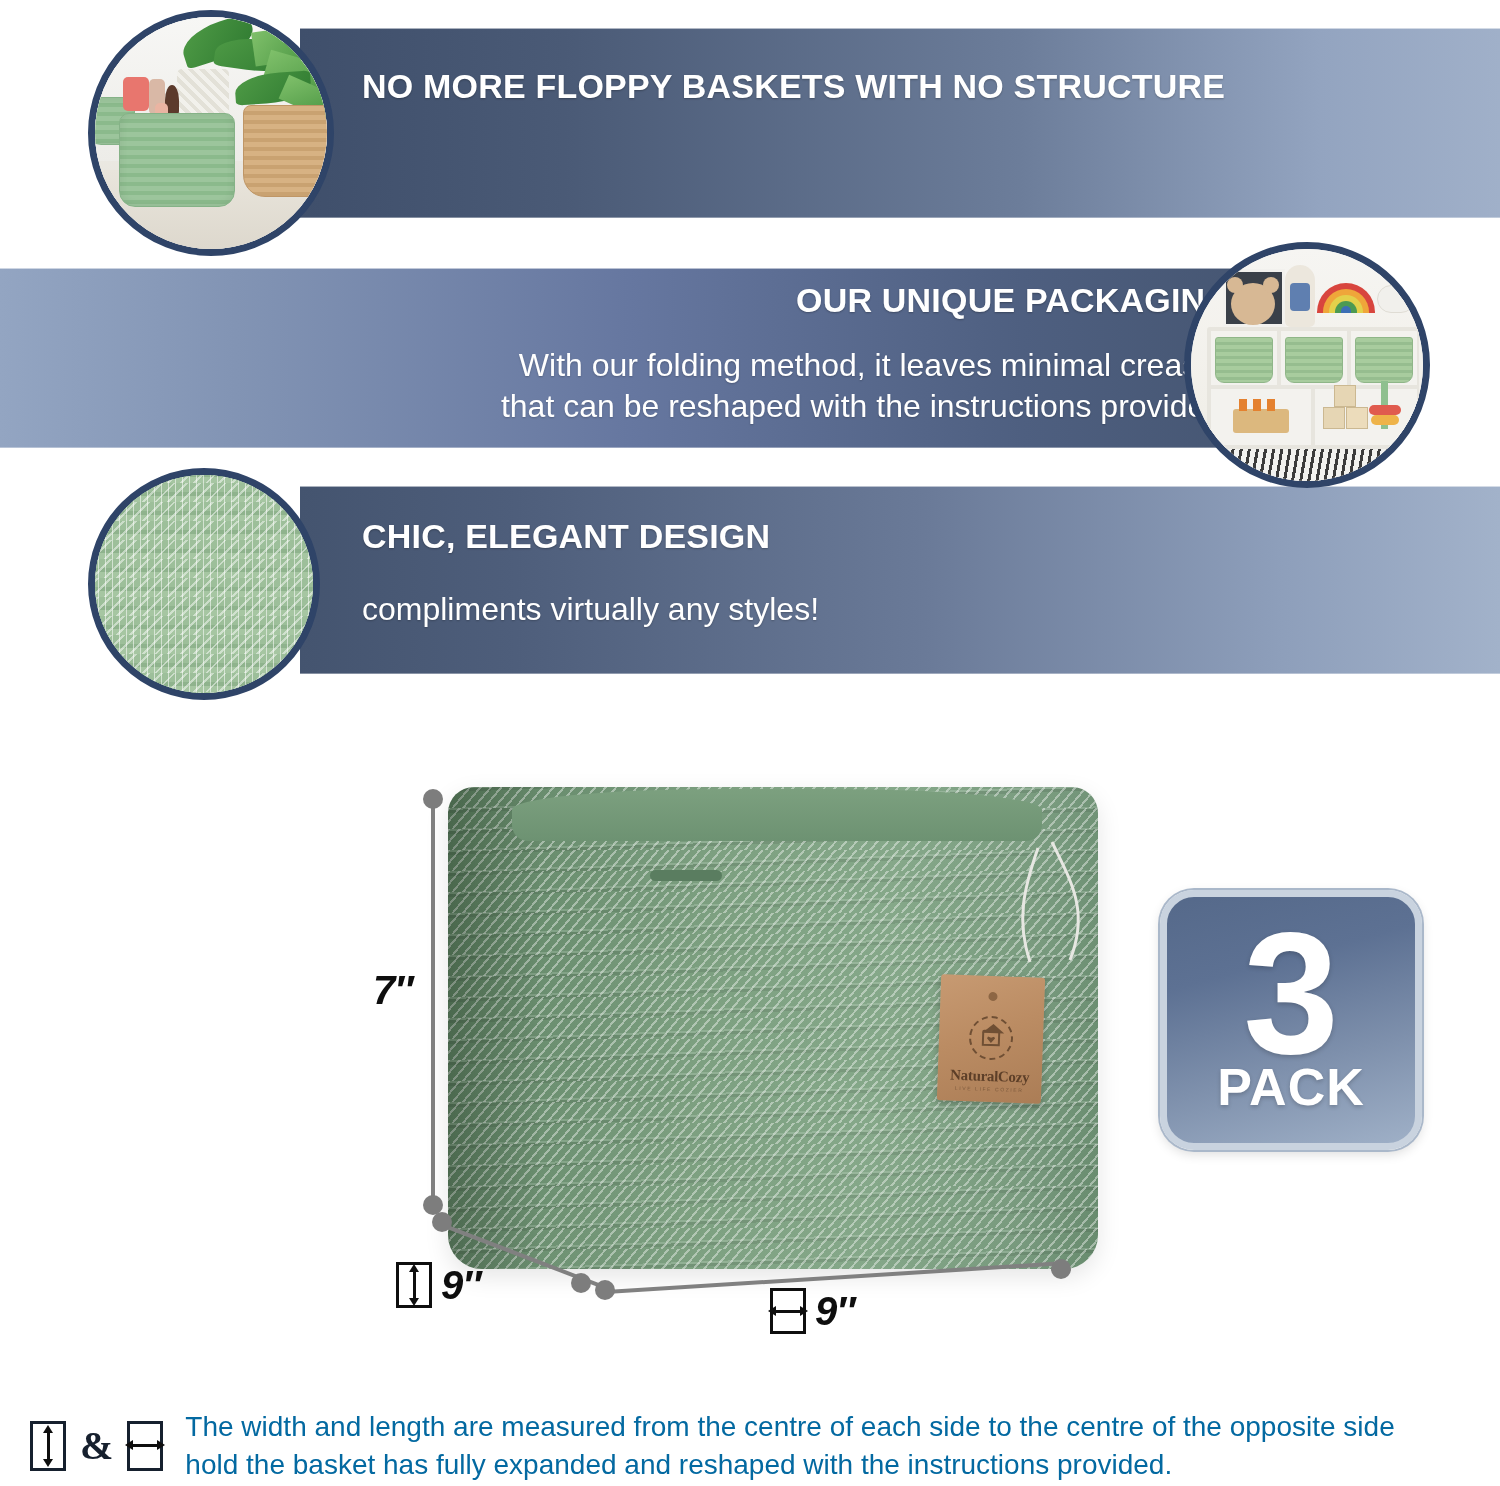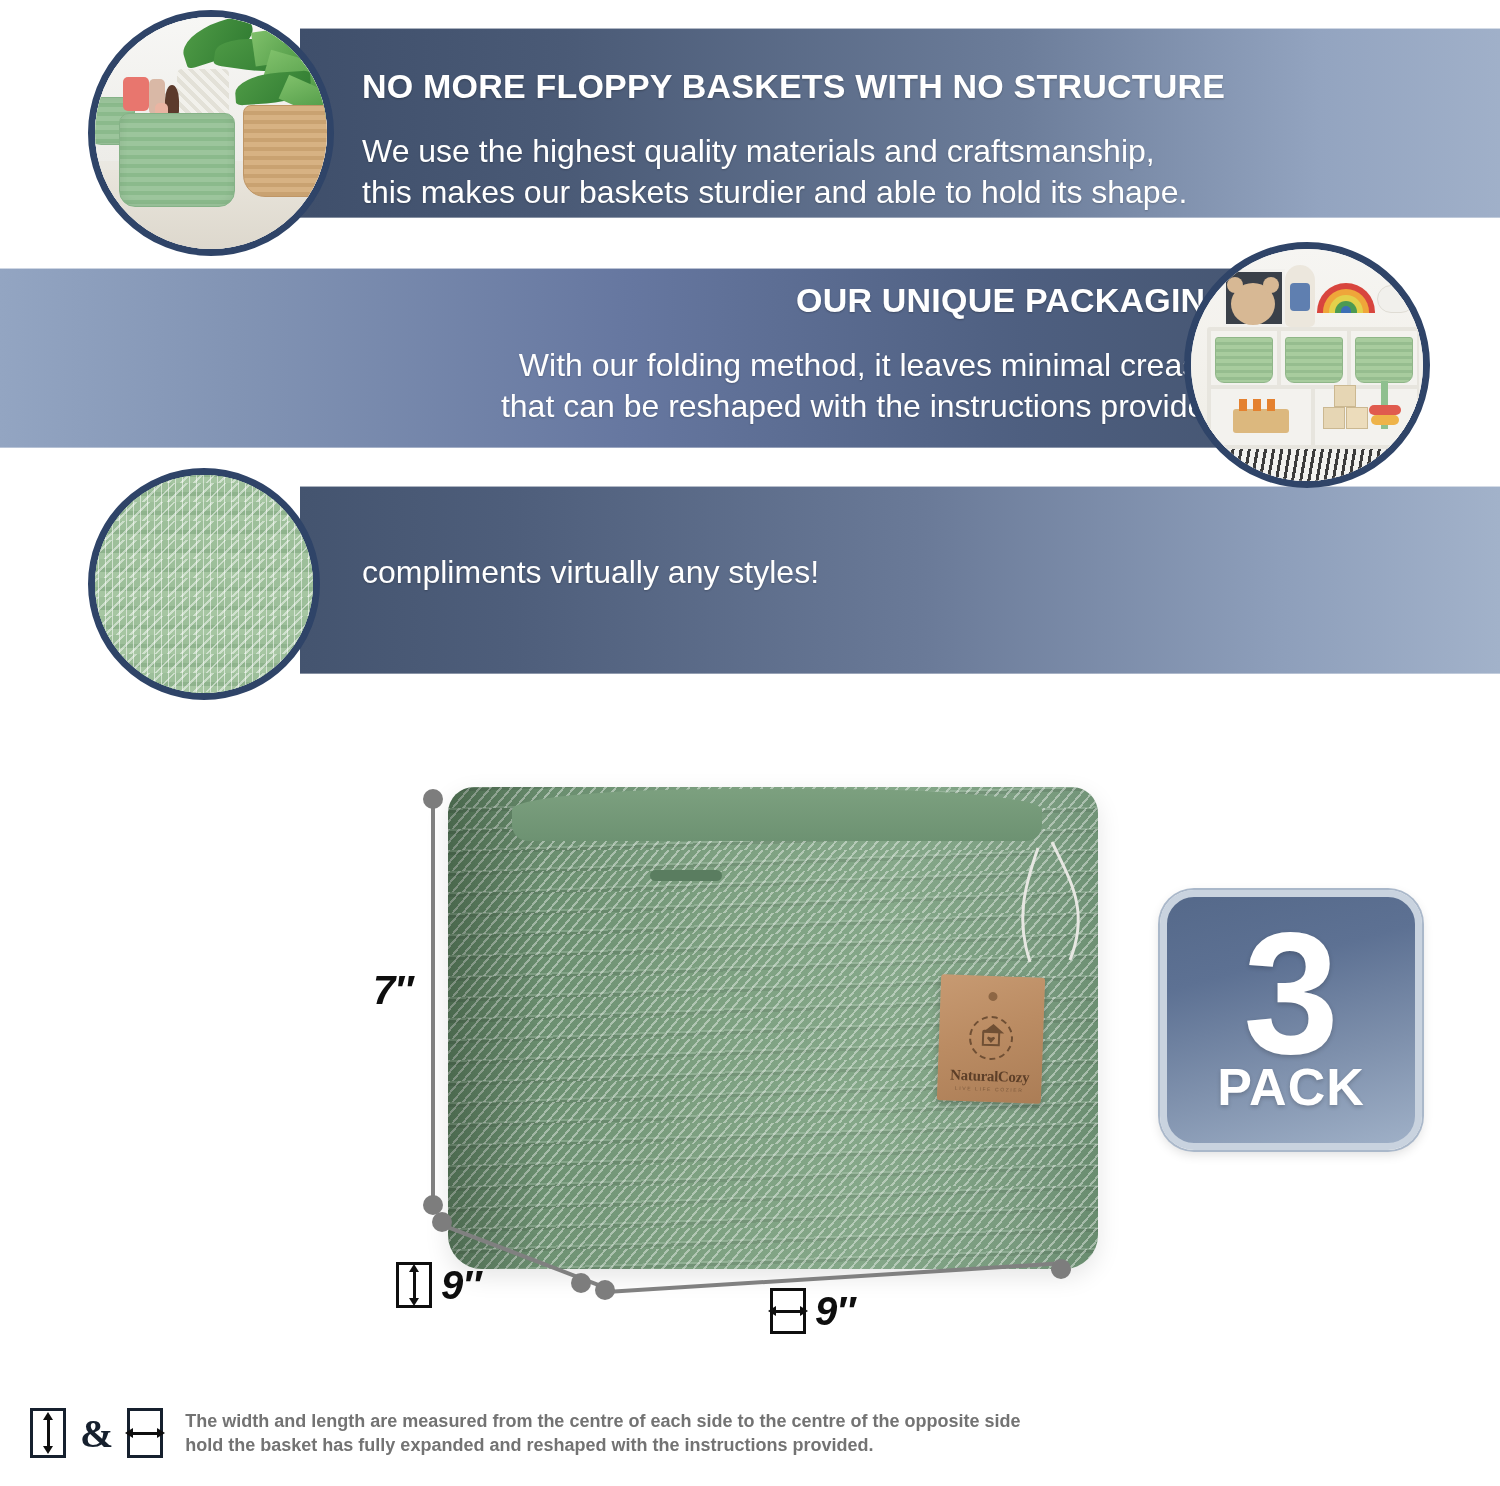--- a/index.html
+++ b/index.html
@@ -192,37 +192,33 @@
   .badge-num { font-size:172px; font-weight:700; color:#fff; line-height:.82;
     text-shadow: 0 2px 5px rgba(0,0,0,.2); margin-top:-4px; }
   .badge-word { font-size:52px; font-weight:700; color:#fff; letter-spacing:1px;
     line-height:1; text-shadow: 0 2px 4px rgba(0,0,0,.2); margin-top:-4px; }
 
   
   .footer { position:absolute; display:flex; align-items:center; gap:14px; }
   .footer-box { width:36px; height:50px; border:3px solid #16202e; position:relative;
      display:flex; align-items:center; justify-content:center; background:#fff; }
   .amp { font-size:40px; font-weight:700; color:#16202e; font-family:"Liberation Serif", serif; }
-  .footer-text { font-size:18px; line-height:1.35; color:#737373; font-weight:700;
+  .footer-text { font-size:28px; line-height:1.35; color:#0369a1; font-weight:400;
      font-family:"Liberation Sans", sans-serif; }
   .footer-text span { display:block; white-space:nowrap; }
 </style>
 </head>
 <body>
 
 <div class="page">
 
   <div class="banner" style="left:300px; top:28px; width:1200px; height:190px;">
     <div class="banner-bar bar-ltr"></div>
     <div class="banner-text" style="left:62px; top:40px;">
       <div class="b-title">NO MORE FLOPPY BASKETS WITH NO STRUCTURE</div>
-      <div class="b-body" style="margin-top:26px;">
-        <div>We use the highest quality materials and craftsmanship,</div>
-        <div>this makes our baskets sturdier and able to hold its shape.</div>
-      </div>
     </div>
   </div>
 
   <div class="circle" style="left:88px; top:10px; width:246px; height:246px;">
     <div class="ph p1-bg"></div>
     <div class="ph p1-wall"></div>
     <div class="ph p1-counter"></div>
 
     <div class="ph leaf" style="left:86px; top:6px;  width:74px; height:36px; transform:rotate(-18deg);"></div>
     <div class="ph leaf" style="left:120px; top:22px; width:84px; height:32px; transform:rotate(8deg);"></div>
@@ -293,20 +289,21 @@
     <div class="ph" style="left:190px; top:132px; width:7px; height:48px; background:#8fc08f;"></div>
     <div class="ph" style="left:178px; top:156px; width:32px; height:10px; border-radius:5px; background:#e05b4e;"></div>
     <div class="ph" style="left:180px; top:166px; width:28px; height:10px; border-radius:5px; background:#eeb349;"></div>
 
     <div class="ph rug" style="left:0; top:200px; width:246px; height:46px;"></div>
   </div>
 
   <div class="banner" style="left:300px; top:486px; width:1200px; height:188px;">
     <div class="banner-bar bar-ltr2"></div>
     <div class="banner-text" style="left:62px; top:32px;">
+      <div class="b-title">CHIC, ELEGANT DESIGN</div>
       <div class="b-body" style="margin-top:34px;">
         <div>compliments virtually any styles!</div>
       </div>
     </div>
   </div>
 
   <div class="circle" style="left:88px; top:468px; width:232px; height:232px;">
     <div class="ph rope-tex"></div>
     <div class="rope-stitch"></div>
   </div>

